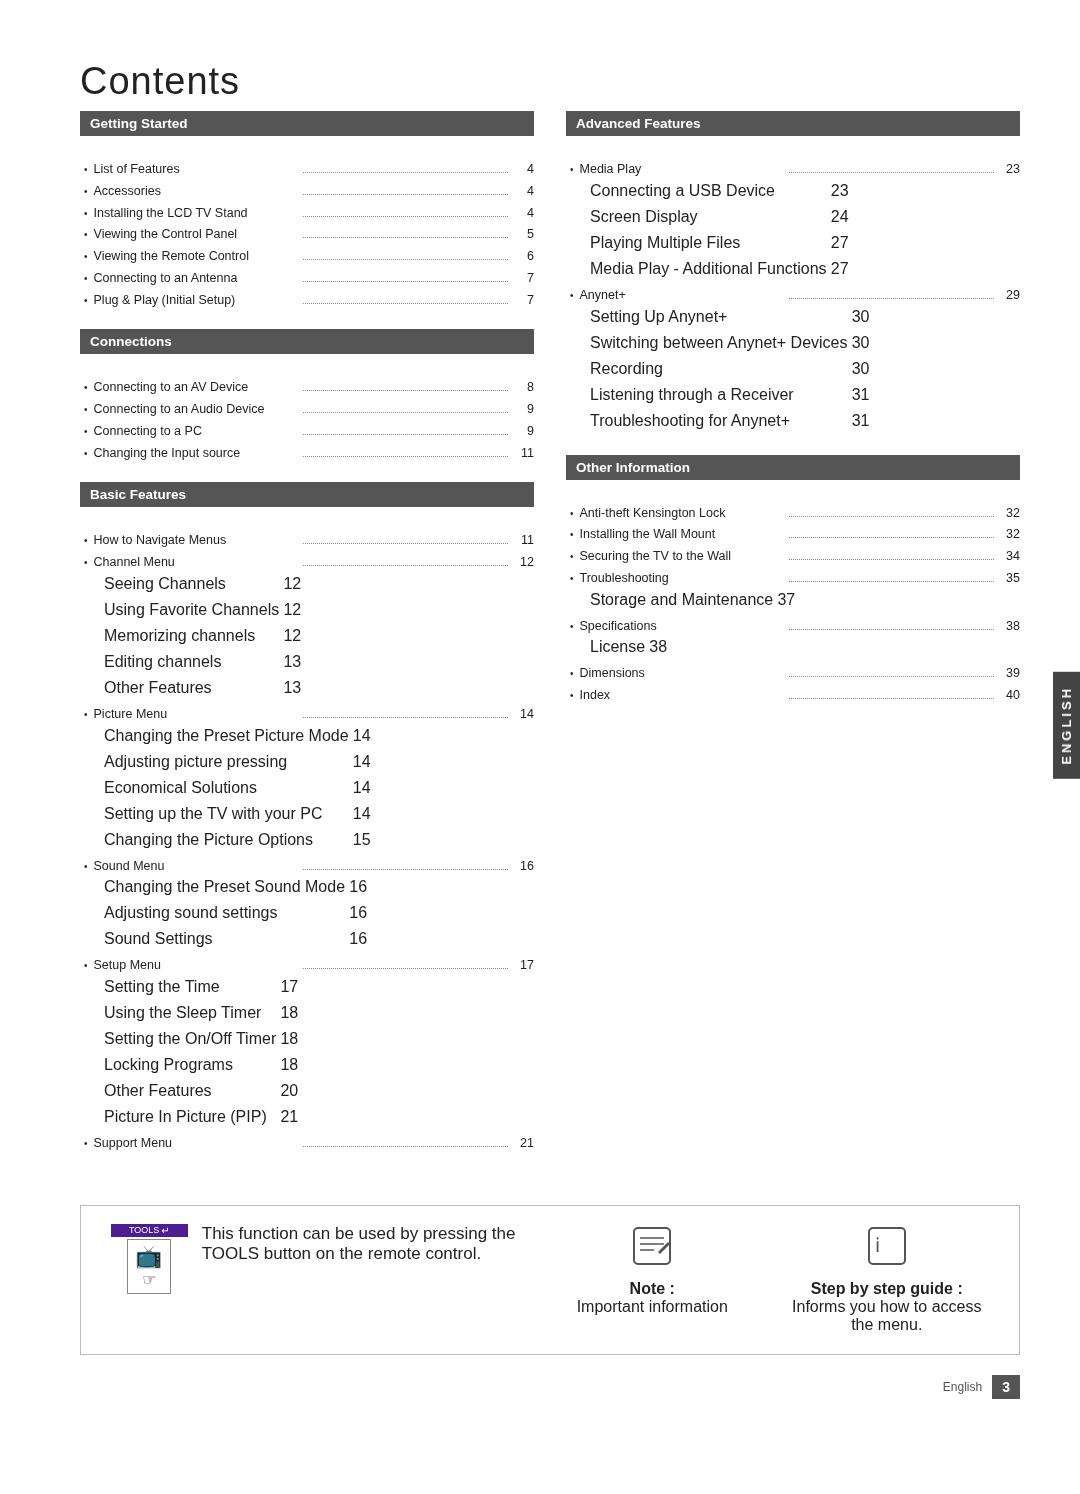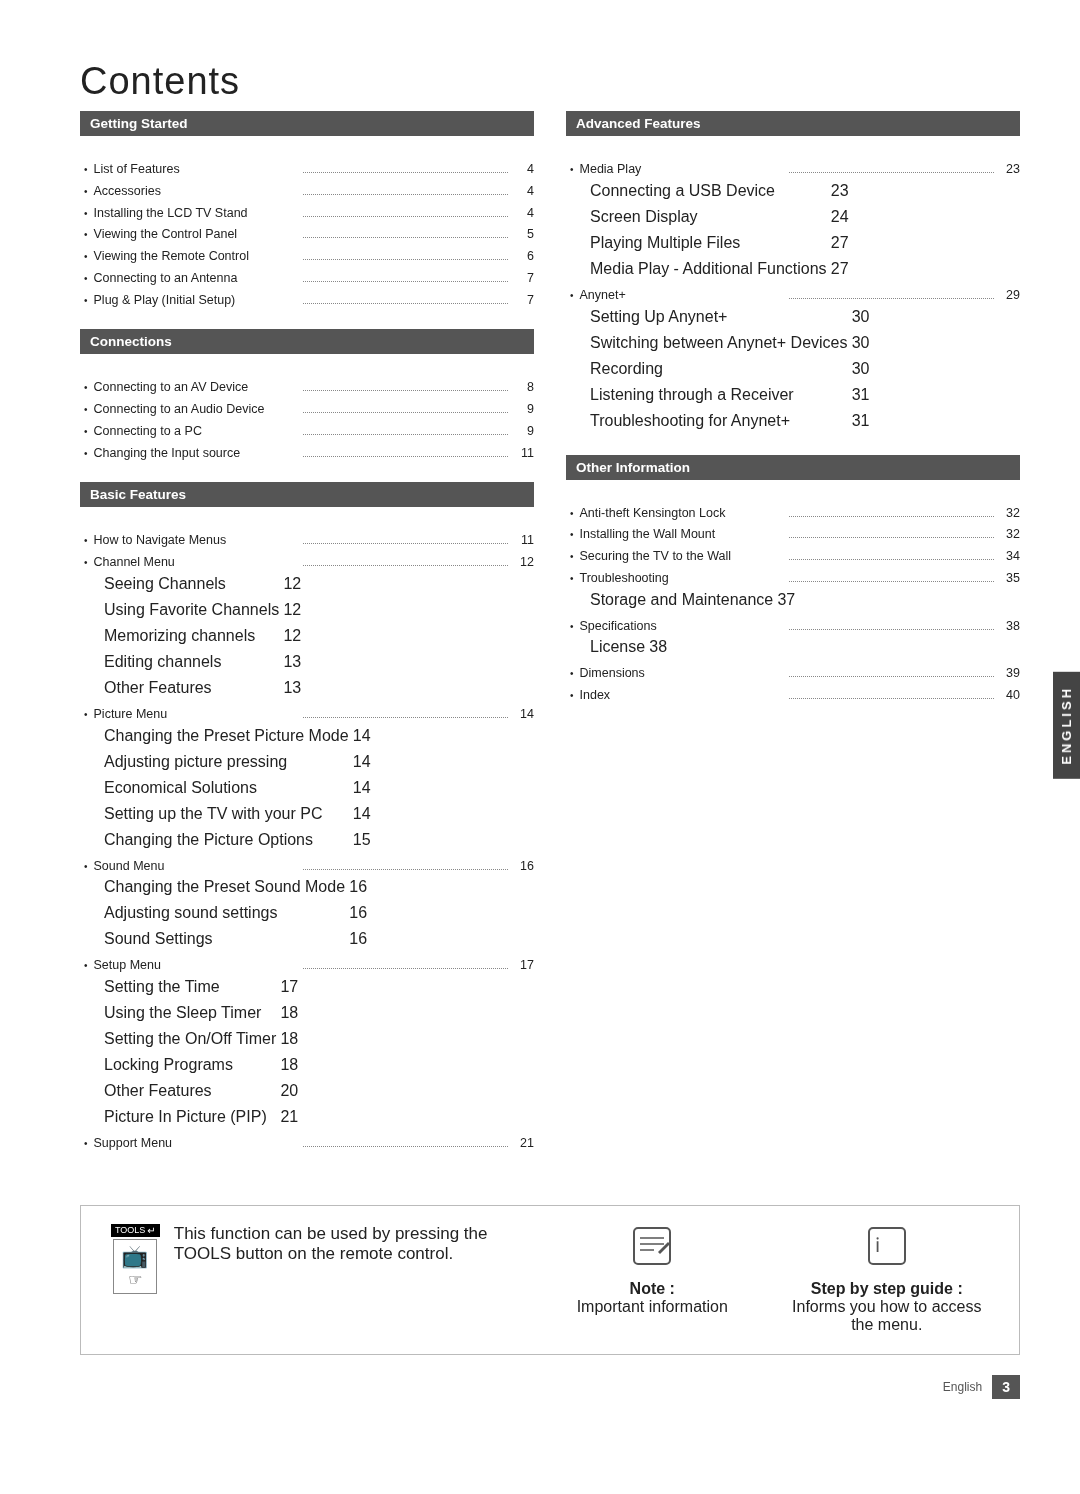--- a/index.html
+++ b/index.html
@@ -114,24 +114,24 @@
     .symbol-icon-box {
       border: 1px solid #888;
       padding: 4px 6px;
       display: flex;
       flex-direction: column;
       align-items: center;
       font-size: 9px;
       min-width: 44px;
     }
     .tools-label {
-      background: #000000;
+      background: #4c1d95;
       color: #fff;
       font-size: 9px;
-      padding: 1px 4px;
+      padding: 1px 18px;
       display: inline-flex;
       align-items: center;
       gap: 2px;
       margin-bottom: 2px;
     }
     .symbol-desc {
       font-size: 17px;
       flex: 1;
     }
     .symbol-center {

